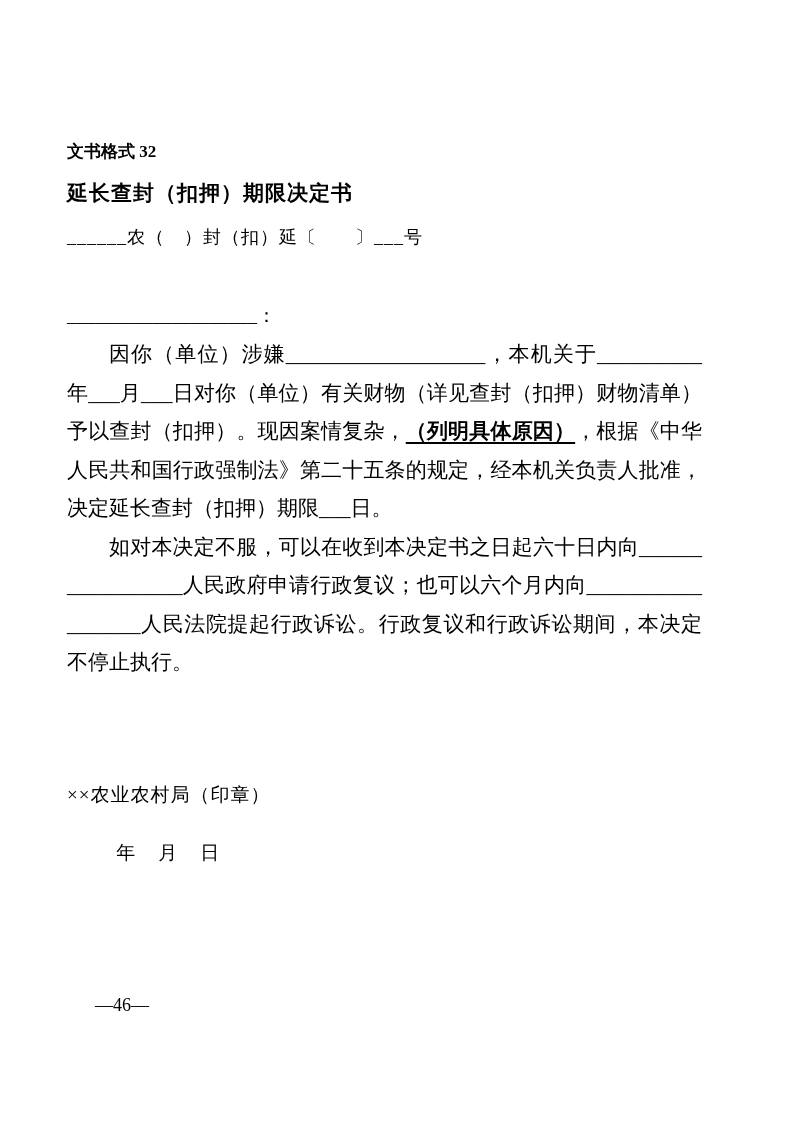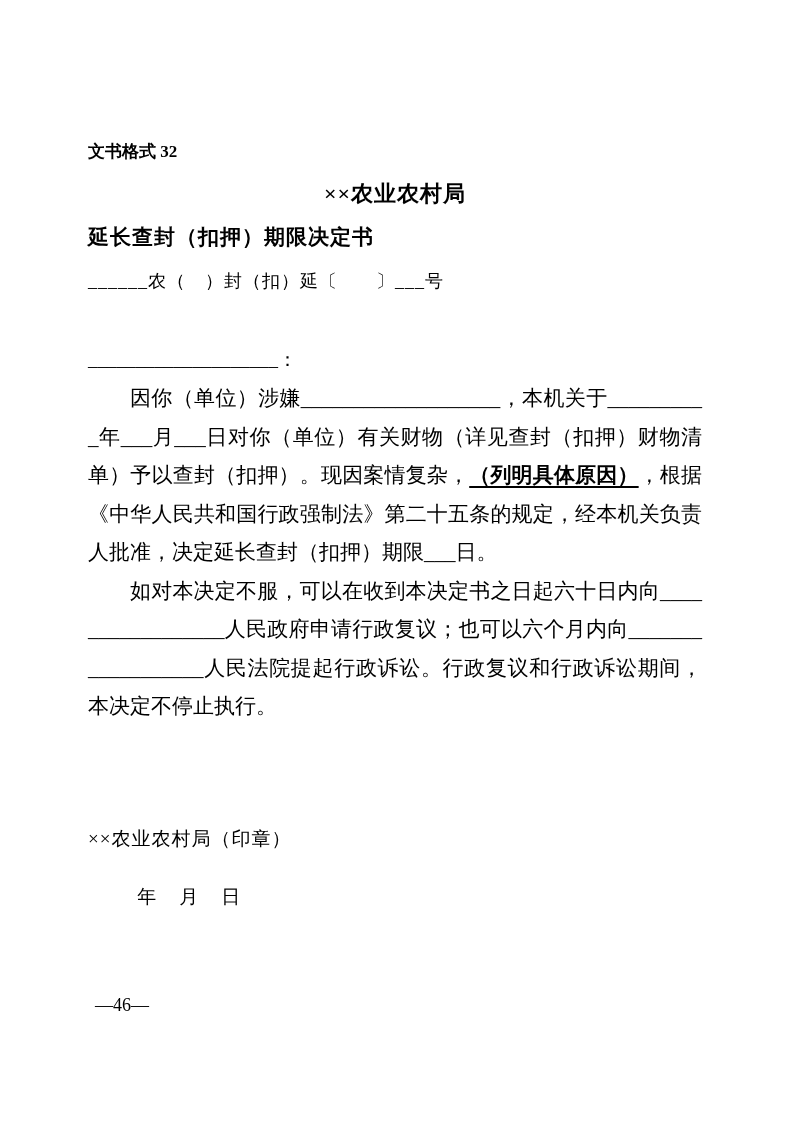--- a/index.html
+++ b/index.html
@@ -8,21 +8,21 @@
     background: #ffffff;
   }
   .page {
     position: relative;
     width: 793px;
     height: 1122px;
     background: #ffffff;
     color: #000000;
     font-family: "Liberation Serif", "DejaVu Serif", serif;
     box-sizing: border-box;
-    padding: 140px 91px 0 88px;
+    padding: 140px 91px 0 67px;
     overflow: hidden;
   }
   .format-label {
     font-size: 17px;
     font-weight: bold;
     margin: 0 0 16px 0;
   }
   .title1 {
     font-size: 22px;
     font-weight: bold;
@@ -88,21 +88,20 @@
     text-align: right;
   }
 </style>
 </head>
 <body>
 
 <div class="page">
 
   <div class="format-label">文书格式 32</div>
 
-  <div class="title1">××农业农村局</div>
 
   <div class="title2">延长查封（扣押）期限决定书</div>
 
   <div class="doc-number">______农（　）封（扣）延〔　　〕___号</div>
 
   <div class="addressee"><span>____________________</span><span>：</span></div>
 
   <p class="body-para"><span>因你（单位）涉嫌___________________，本机关于__________年___月___日对你（单位）有关财物（详见查封（扣押）财物清单）予以查封（扣押）。现因案情复杂，</span><span class="bold-underline">（列明具体原因）</span><span>，根据《中华人民共和国行政强制法》第二十五条的规定，经本机关负责人批准，决定延长查封（扣押）期限___日。</span></p>
 
   <p class="body-para">如对本决定不服，可以在收到本决定书之日起六十日内向_________________人民政府申请行政复议；也可以六个月内向__________________人民法院提起行政诉讼。行政复议和行政诉讼期间，本决定不停止执行。</p>

